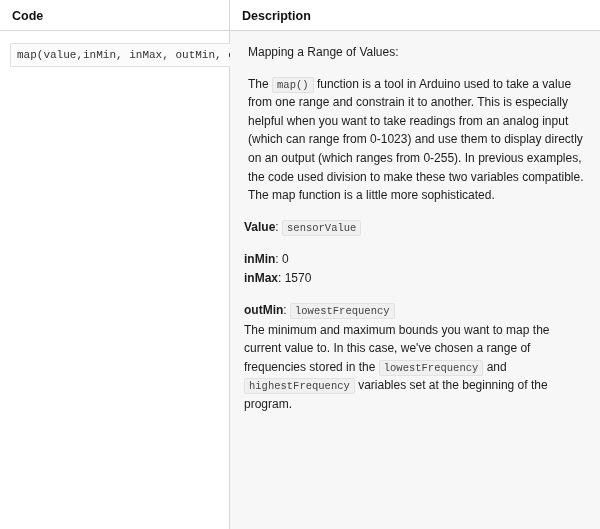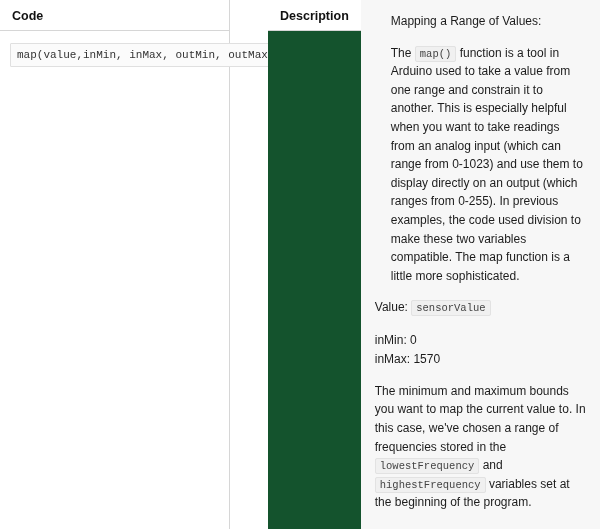--- a/index.html
+++ b/index.html
@@ -13,37 +13,36 @@
     font-family: "Liberation Sans", sans-serif;
     font-size: 12px;
     color: #222222;
     overflow: hidden;
   }
   .table {
     display: flex;
     width: 600px;
     height: 529px;
     box-sizing: border-box;
-    gap: 38px;
   }
   .col-code {
     width: 230px;
     flex: 0 0 230px;
     box-sizing: border-box;
     border-right: 1px solid #d6d6d6;
     background: #ffffff;
     display: flex;
     flex-direction: column;
   }
   .col-desc {
     flex: 1 1 auto;
     box-sizing: border-box;
-    background: #14532d;
+    background: #ef4444;
     display: flex;
-    flex-direction: row;
+    flex-direction: column;
   }
   .header {
     box-sizing: border-box;
     border-bottom: 1px solid #d6d6d6;
     padding: 9px 12px 9px 12px;
     font-weight: bold;
     font-size: 12.5px;
     color: #111111;
     background: #ffffff;
     height: 31px;
@@ -68,30 +67,30 @@
     white-space: nowrap;
     border-radius: 1px;
   }
   .cell-desc {
     padding: 12px 14px 10px 14px;
     box-sizing: border-box;
     flex: 1 1 auto;
     background: #f7f7f7;
   }
   p {
-    margin: 0 0 13px 16px;
+    margin: 0 0 13px 4px;
     line-height: 1.55;
     font-size: 12px;
     color: #1c1c1c;
   }
   p.lead {
     margin-bottom: 14px;
   }
   .param-name {
-    font-weight: normal;
+    font-weight: bold;
   }
   code, .inline-code {
     font-family: "Liberation Mono", monospace;
     font-size: 10.5px;
     background: #f0f0f0;
     border: 1px solid #e2e2e2;
     border-radius: 2px;
     padding: 1px 4px;
     color: #444444;
     white-space: nowrap;
@@ -147,20 +146,24 @@
       <div class="param-block">
         <p class="param-line">
           <span class="param-name">inMin</span><span>: 0</span>
         </p>
         <p class="param-line">
           <span class="param-name">inMax</span><span>: 1570</span>
         </p>
       </div>
 
       <div class="param-block">
+        <p class="param-line">
+          <span class="param-name">outMin</span><span>:</span>
+          <code class="inline-code">lowestFrequency</code>
+        </p>
         <p class="body-line">
           <span>The minimum and maximum bounds you want to map the current value to. In this case, we've chosen a range of frequencies stored in the</span>
           <code class="inline-code">lowestFrequency</code>
           <span>and</span>
           <code class="inline-code">highestFrequency</code>
           <span>variables set at the beginning of the program.</span>
         </p>
       </div>
 
     </div>

